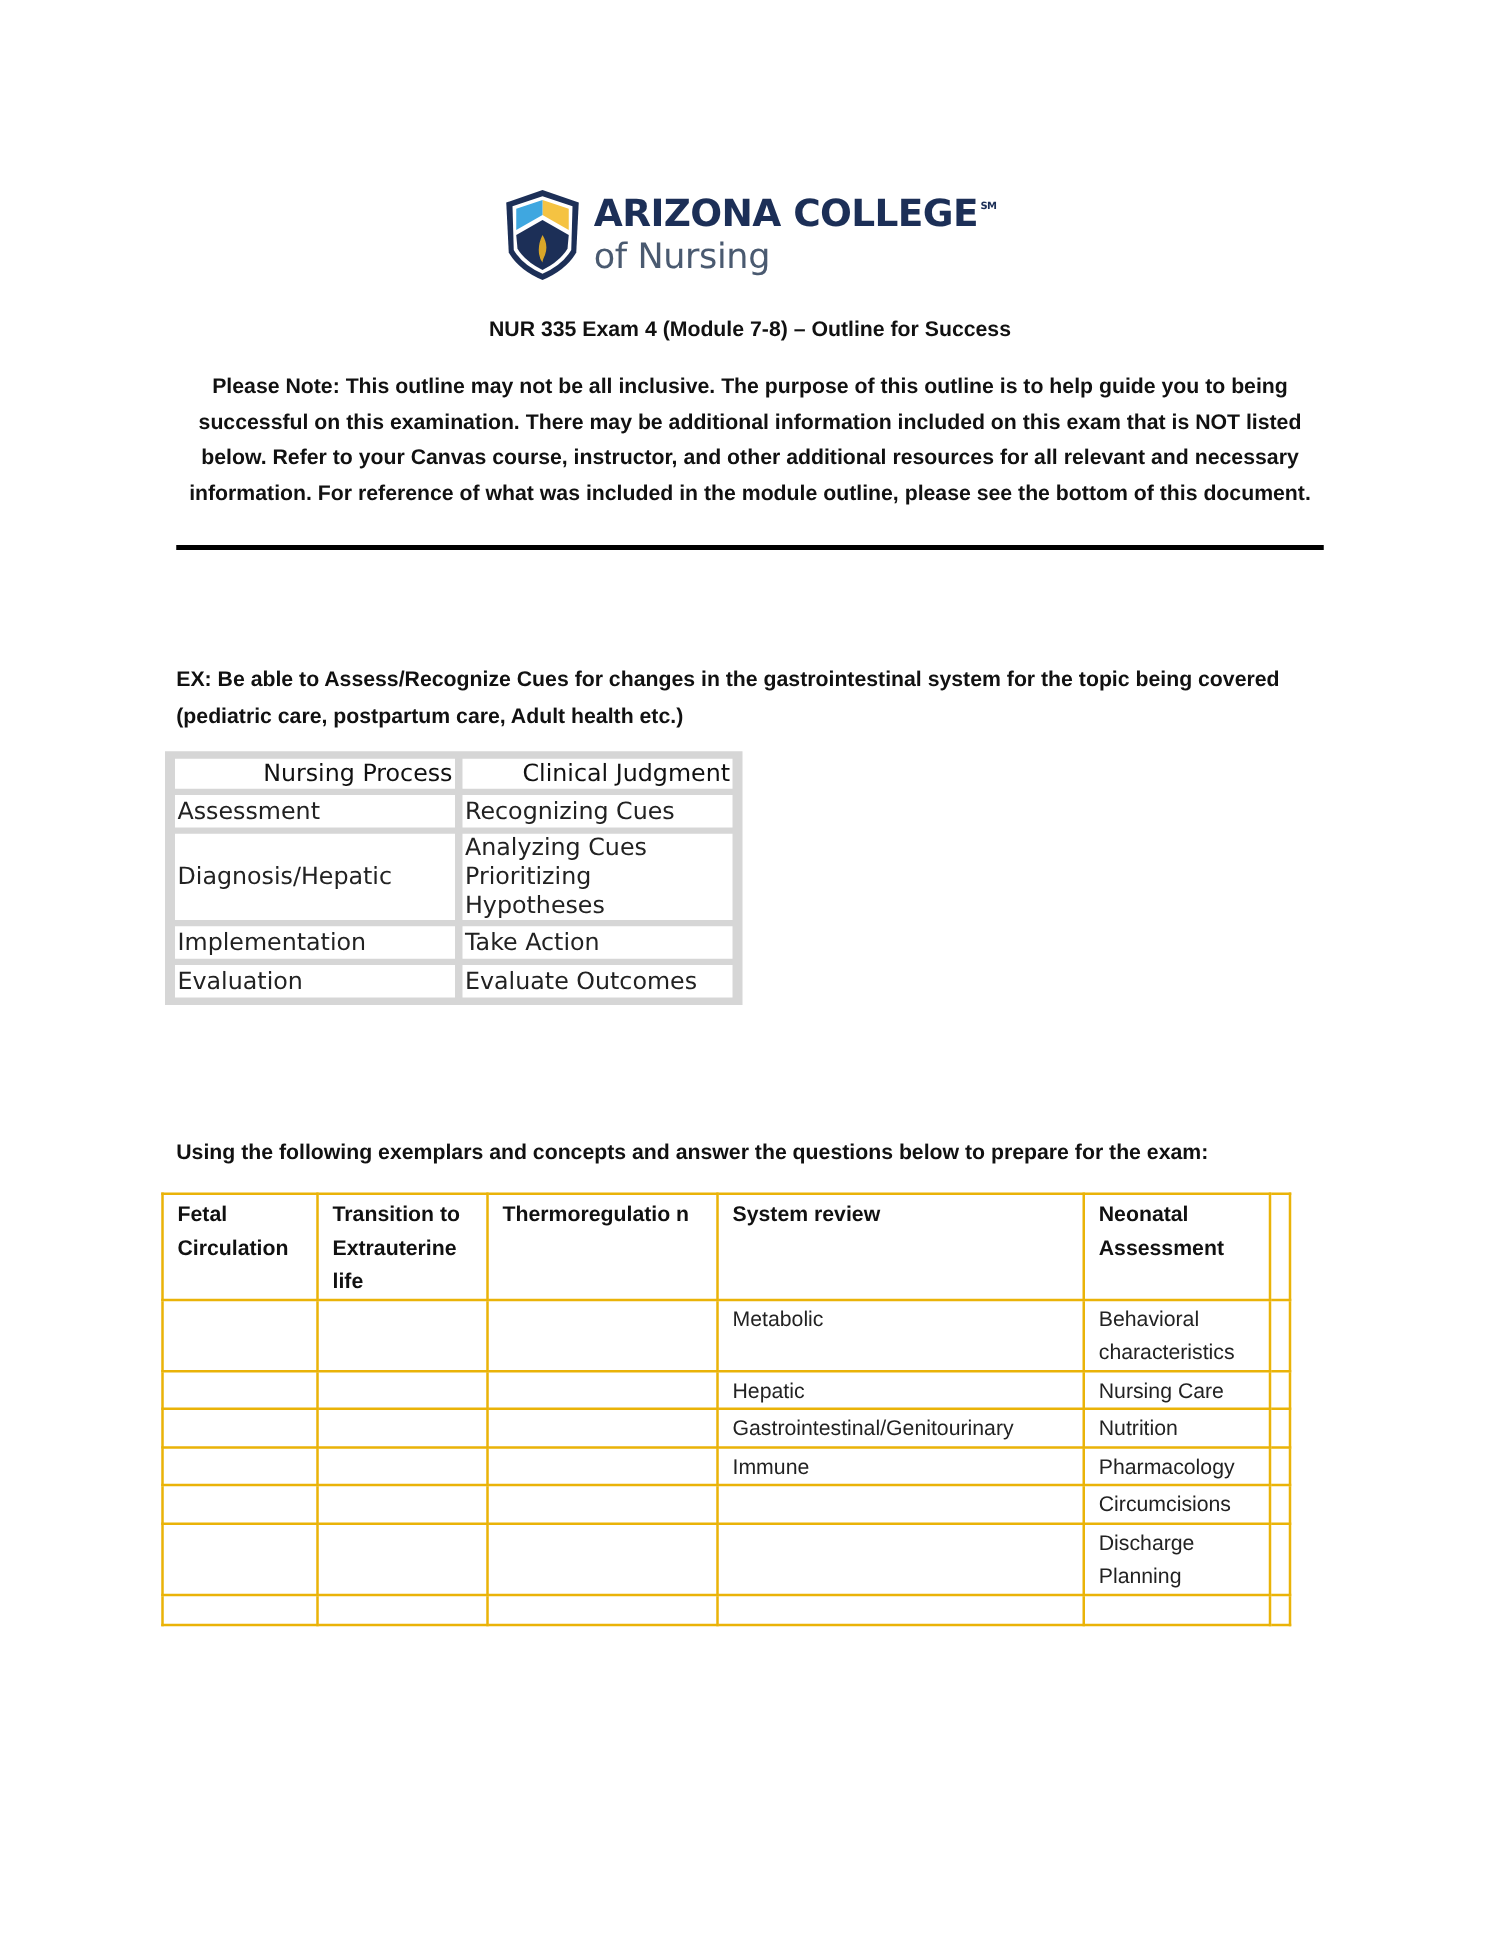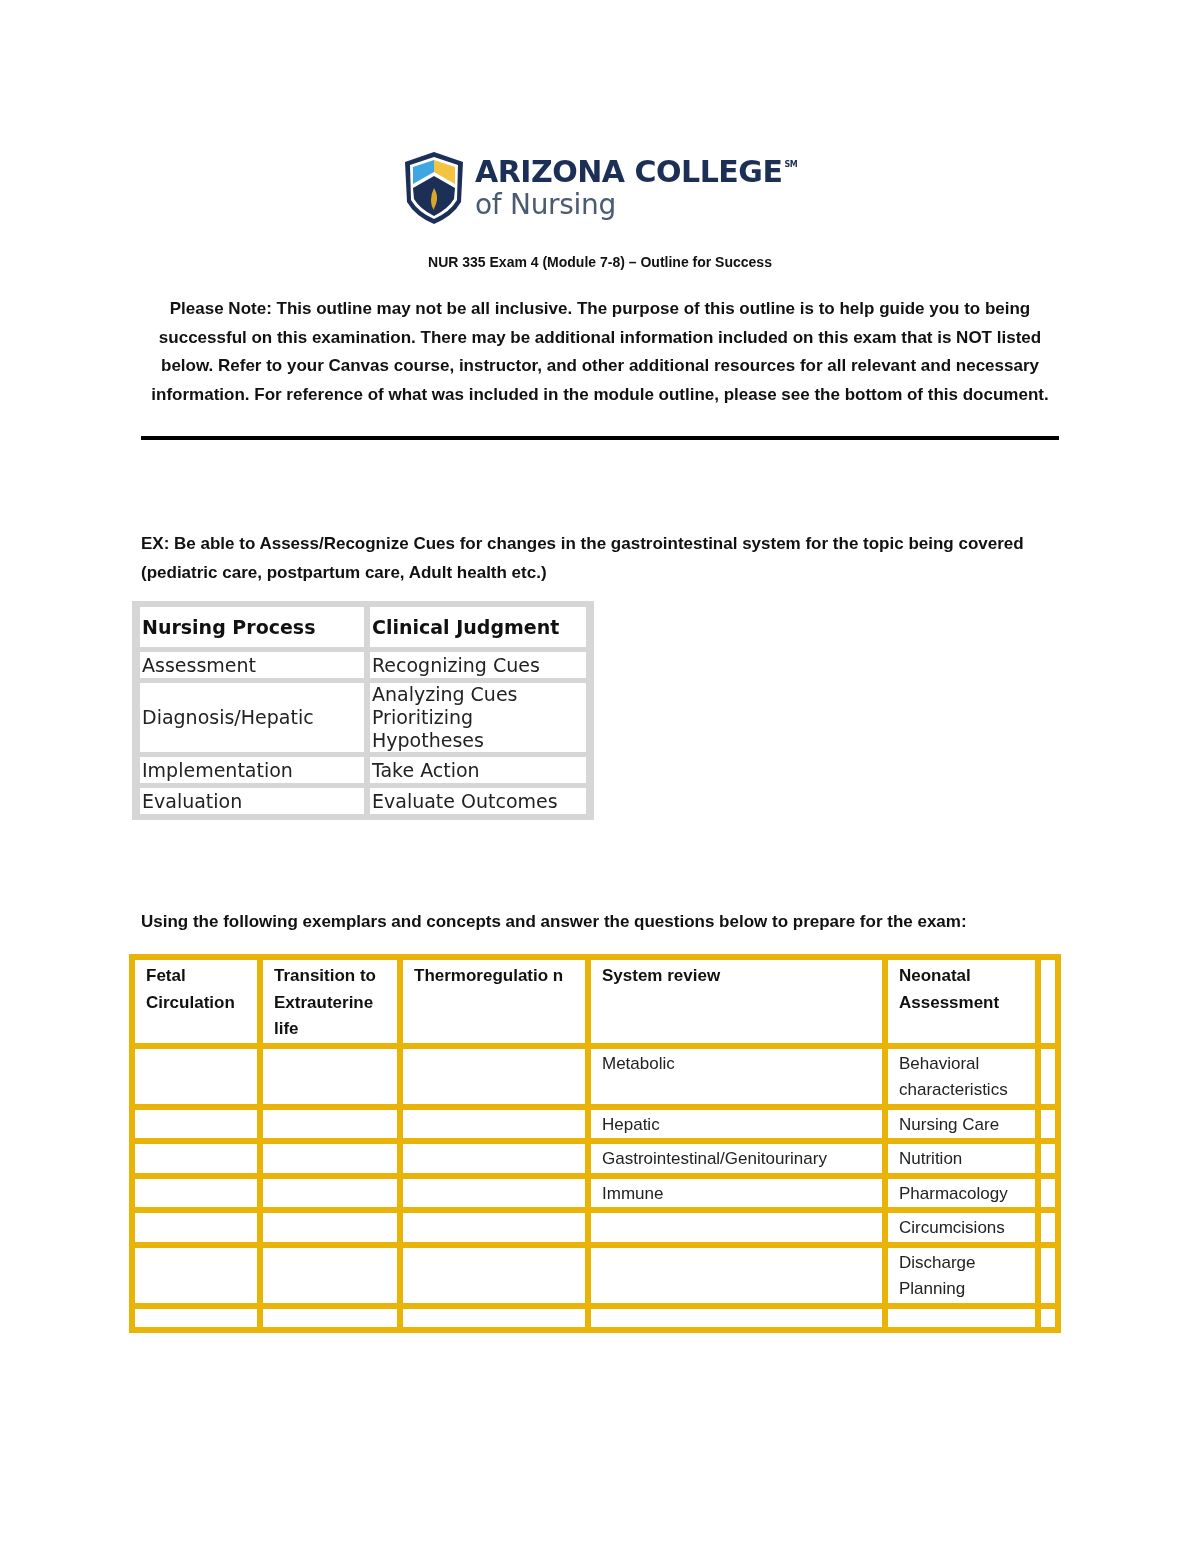--- a/index.html
+++ b/index.html
@@ -10,45 +10,45 @@
   
   .logo { position: absolute; left: 403px; top: 150px; width: 400px; height: 80px; }
   .logo svg.shield { position: absolute; left: 0; top: 0; width: 62px; height: 76px; }
   .logo .brand-line1 { position: absolute; left: 72px; top: 4px; font-family: "DejaVu Sans", sans-serif;
        font-weight: bold; font-size: 30px; letter-spacing: -0.5px; color: #1c2f57; white-space: nowrap; }
   .logo .tm { font-size: 8px; vertical-align: top; position: relative; top: 6px; margin-left: 2px; }
   .logo .brand-line2 { position: absolute; left: 72px; top: 38px; font-family: "DejaVu Sans", sans-serif;
        font-size: 28px; color: #4a5a70; white-space: nowrap; letter-spacing: -0.3px; }
 
   .title { position: absolute; left: 140px; width: 920px; top: 254px; text-align: center;
-           font-weight: bold; font-size: 14px; }
+           font-weight: bold; font-size: 17px; }
   .note { position: absolute; left: 140px; width: 920px; top: 295px; text-align: center;
           font-weight: bold; font-size: 17px; line-height: 28.6px; }
   .rule { position: absolute; left: 141px; width: 918px; top: 436px; height: 4px; background: #000; }
 
   .para { position: absolute; left: 141px; width: 920px; font-weight: bold; font-size: 17px; line-height: 28.5px; }
   .p1 { top: 458px; }
   .p2 { top: 530px; }
 
   
   .np-table { position: absolute; left: 132px; top: 601px; border-collapse: separate;
               border-spacing: 6px 5px; background: #d6d6d6; padding: 1px 2px;
               font-family: "DejaVu Sans", sans-serif; font-size: 19px; }
   .np-table td { background: #fff; padding: 0 2px; vertical-align: middle; line-height: 23px; color: #222; }
   .np-table td.c1 { width: 220px; }
   .np-table td.c2 { width: 212px; }
-  .np-table tr.head td { font-weight: bold; color: #111; height: 40px; }
+  .np-table tr.head td { font-weight: normal; color: #111; height: 24px; text-align: right; }
   .np-table tr.r td { height: 26px; }
 
   .p3 { position: absolute; left: 141px; top: 912px; font-weight: bold; font-size: 17px; white-space: nowrap; }
 
   
   .ex-table { position: absolute; left: 129px; top: 954px; border-collapse: collapse;
               font-size: 17px; }
-  .ex-table td { border: 6px solid #eab308; vertical-align: top; padding: 3px 11px 0 11px;
+  .ex-table td { border: 2px solid #eab308; vertical-align: top; padding: 3px 11px 0 11px;
                  line-height: 26.5px; color: #222; }
   .ex-table tr.head td { font-weight: bold; color: #111; }
   .w1 { width: 100px; } .w2 { width: 112px; } .w3 { width: 160px; }
   .w4 { width: 269px; } .w5 { width: 125px; } .w6 { width: 14px; padding: 0 !important; }
 </style>
 </head>
 <body>
 
 <div class="page">
 

